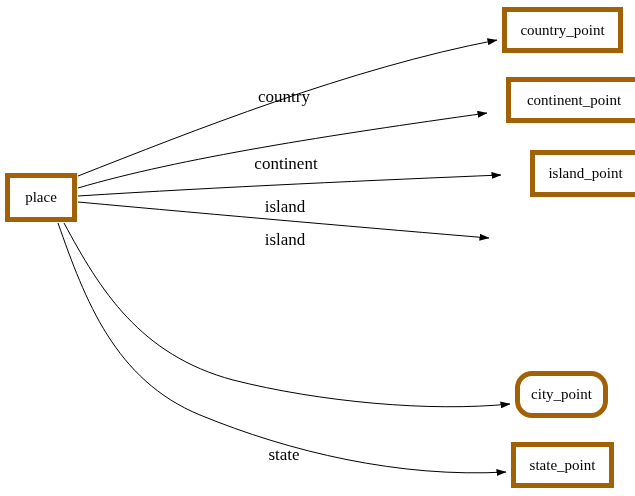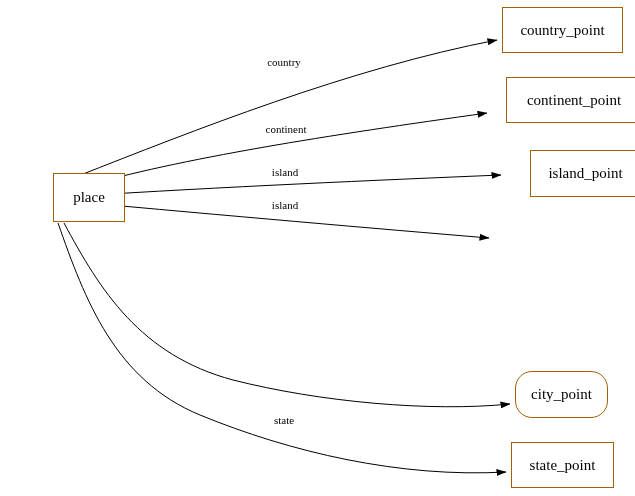--- a/index.html
+++ b/index.html
@@ -7,41 +7,42 @@
     position:relative;
     width:635px;height:496px;
     background:#ffffff;
     font-family:"Liberation Serif", serif;
     color:#000000;
     overflow:hidden;
   }
   #edge-layer{position:absolute;left:0;top:0;width:635px;height:496px;}
   .node{
     position:absolute;
-    border:1px solid #a16207;
+    border:5px solid #a16207;
     background:#ffffff;
     display:flex;align-items:center;justify-content:center;
     font-size:15px;
     box-sizing:border-box;
     white-space:nowrap;
   }
-  .n-place{left:5px;top:173px;width:72px;height:49px;margin-left:48px;}
+  .n-place{left:5px;top:173px;width:72px;height:49px;}
   .n-country-point{left:502px;top:7px;width:121px;height:46px;}
   .n-continent-point{left:506px;top:77px;width:136px;height:46px;}
   .n-island-point{left:530px;top:150px;width:111px;height:47px;}
   .n-island-polygon{left:494px;top:221px;width:135px;height:45px;}
   .n-city-point{left:515px;top:371px;width:93px;height:47px;border-radius:17px;}
   .n-state-point{left:511px;top:442px;width:103px;height:46px;}
   .edge-label{
     position:absolute;
     transform:translate(-50%,-50%);
-    font-size:11px;
+    font-size:17px;
     line-height:18.5px;
     text-align:center;
     white-space:pre-line;
+    margin-top:35px;
   }
   .el-country{left:284px;top:62px;}
   .el-continent{left:286px;top:129px;}
   .el-island-1{left:285px;top:172px;}
   .el-island-2{left:285px;top:205px;}
   .el-city-group{left:285px;top:304px;}
   .el-state{left:284px;top:420px;}
   path.edge{stroke:#000000;stroke-width:1;fill:none;}
 </style>
 </head>

